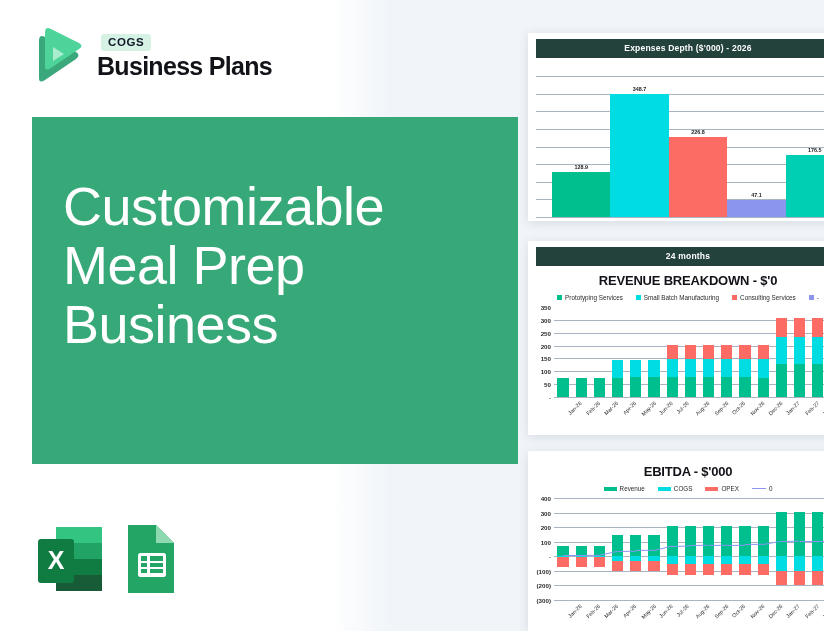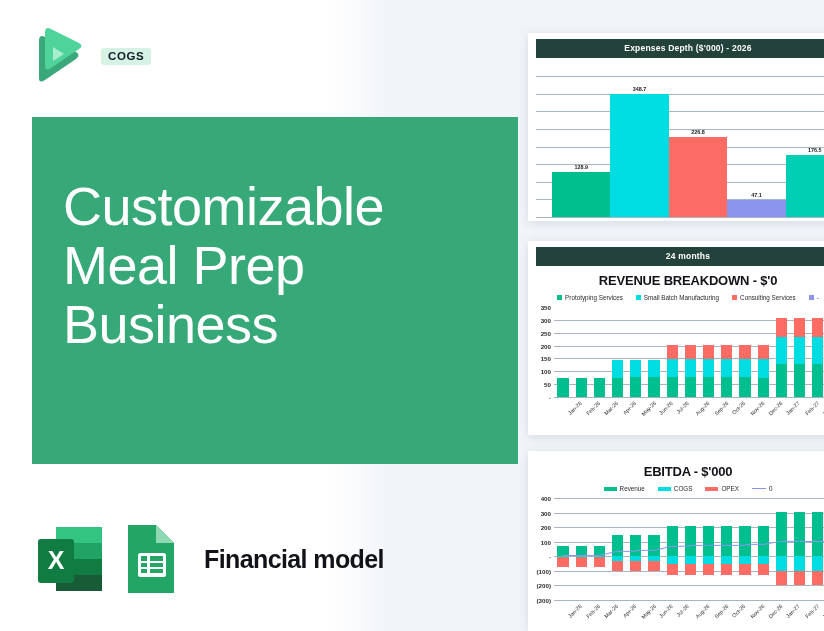--- a/index.html
+++ b/index.html
@@ -128,20 +128,21 @@
   <div class="brand">
     <div class="logo-mark">
       <svg width="52" height="56" viewBox="0 0 52 56">
         <path d="M7 13 L7 50 Q7 56 13 52 L44 31 Q49 27 44 24 L13 9 Q7 6 7 13 Z" fill="#3aa87a"></path>
         <path d="M13 5 L13 38 Q13 44 19 40 L47 21 Q52 18 47 15 L19 1 Q13 -2 13 5 Z" fill="#4ed49b"></path>
         <path d="M21 19 L21 33 L32 26 Z" fill="#a9ecce"></path>
       </svg>
     </div>
     <div class="brand-text">
       <span class="ready-pill">COGS</span>
+      <span class="brand-name">Business Plans</span>
     </div>
   </div>
 
   <div class="hero">
     <div class="hero-title">Customizable Meal Prep Business</div>
   </div>
 
   <div class="footer">
     <div class="xls-icon">
       <svg width="72" height="76" viewBox="0 0 72 76">
@@ -159,21 +160,20 @@
         <path d="M36 4 l18 18 H36 Z" fill="#8ed9b2"></path>
         <rect x="18" y="32" width="28" height="24" rx="2.5" fill="#ffffff"></rect>
         <rect x="21" y="35" width="6" height="5" fill="#23a566"></rect>
         <rect x="30" y="35" width="13" height="5" fill="#23a566"></rect>
         <rect x="21" y="42" width="6" height="4" fill="#23a566"></rect>
         <rect x="30" y="42" width="13" height="4" fill="#23a566"></rect>
         <rect x="21" y="48" width="6" height="4" fill="#23a566"></rect>
         <rect x="30" y="48" width="13" height="4" fill="#23a566"></rect>
       </svg>
     </div>
-    <span class="footer-label">Financial model</span>
   </div>
 
   <div class="card" id="card-expenses">
     <div class="card-band band-inset">Expenses Depth ($'000) - 2026</div>
     <div class="plot" id="plot-expenses" style="height: 165px;">
         <div class="grid-line" style="top: 18px; left: 8px; right: 4px;"></div>
         <div class="grid-line" style="top: 35.625px; left: 8px; right: 4px;"></div>
         <div class="grid-line" style="top: 53.25px; left: 8px; right: 4px;"></div>
         <div class="grid-line" style="top: 70.875px; left: 8px; right: 4px;"></div>
         <div class="grid-line" style="top: 88.5px; left: 8px; right: 4px;"></div>

